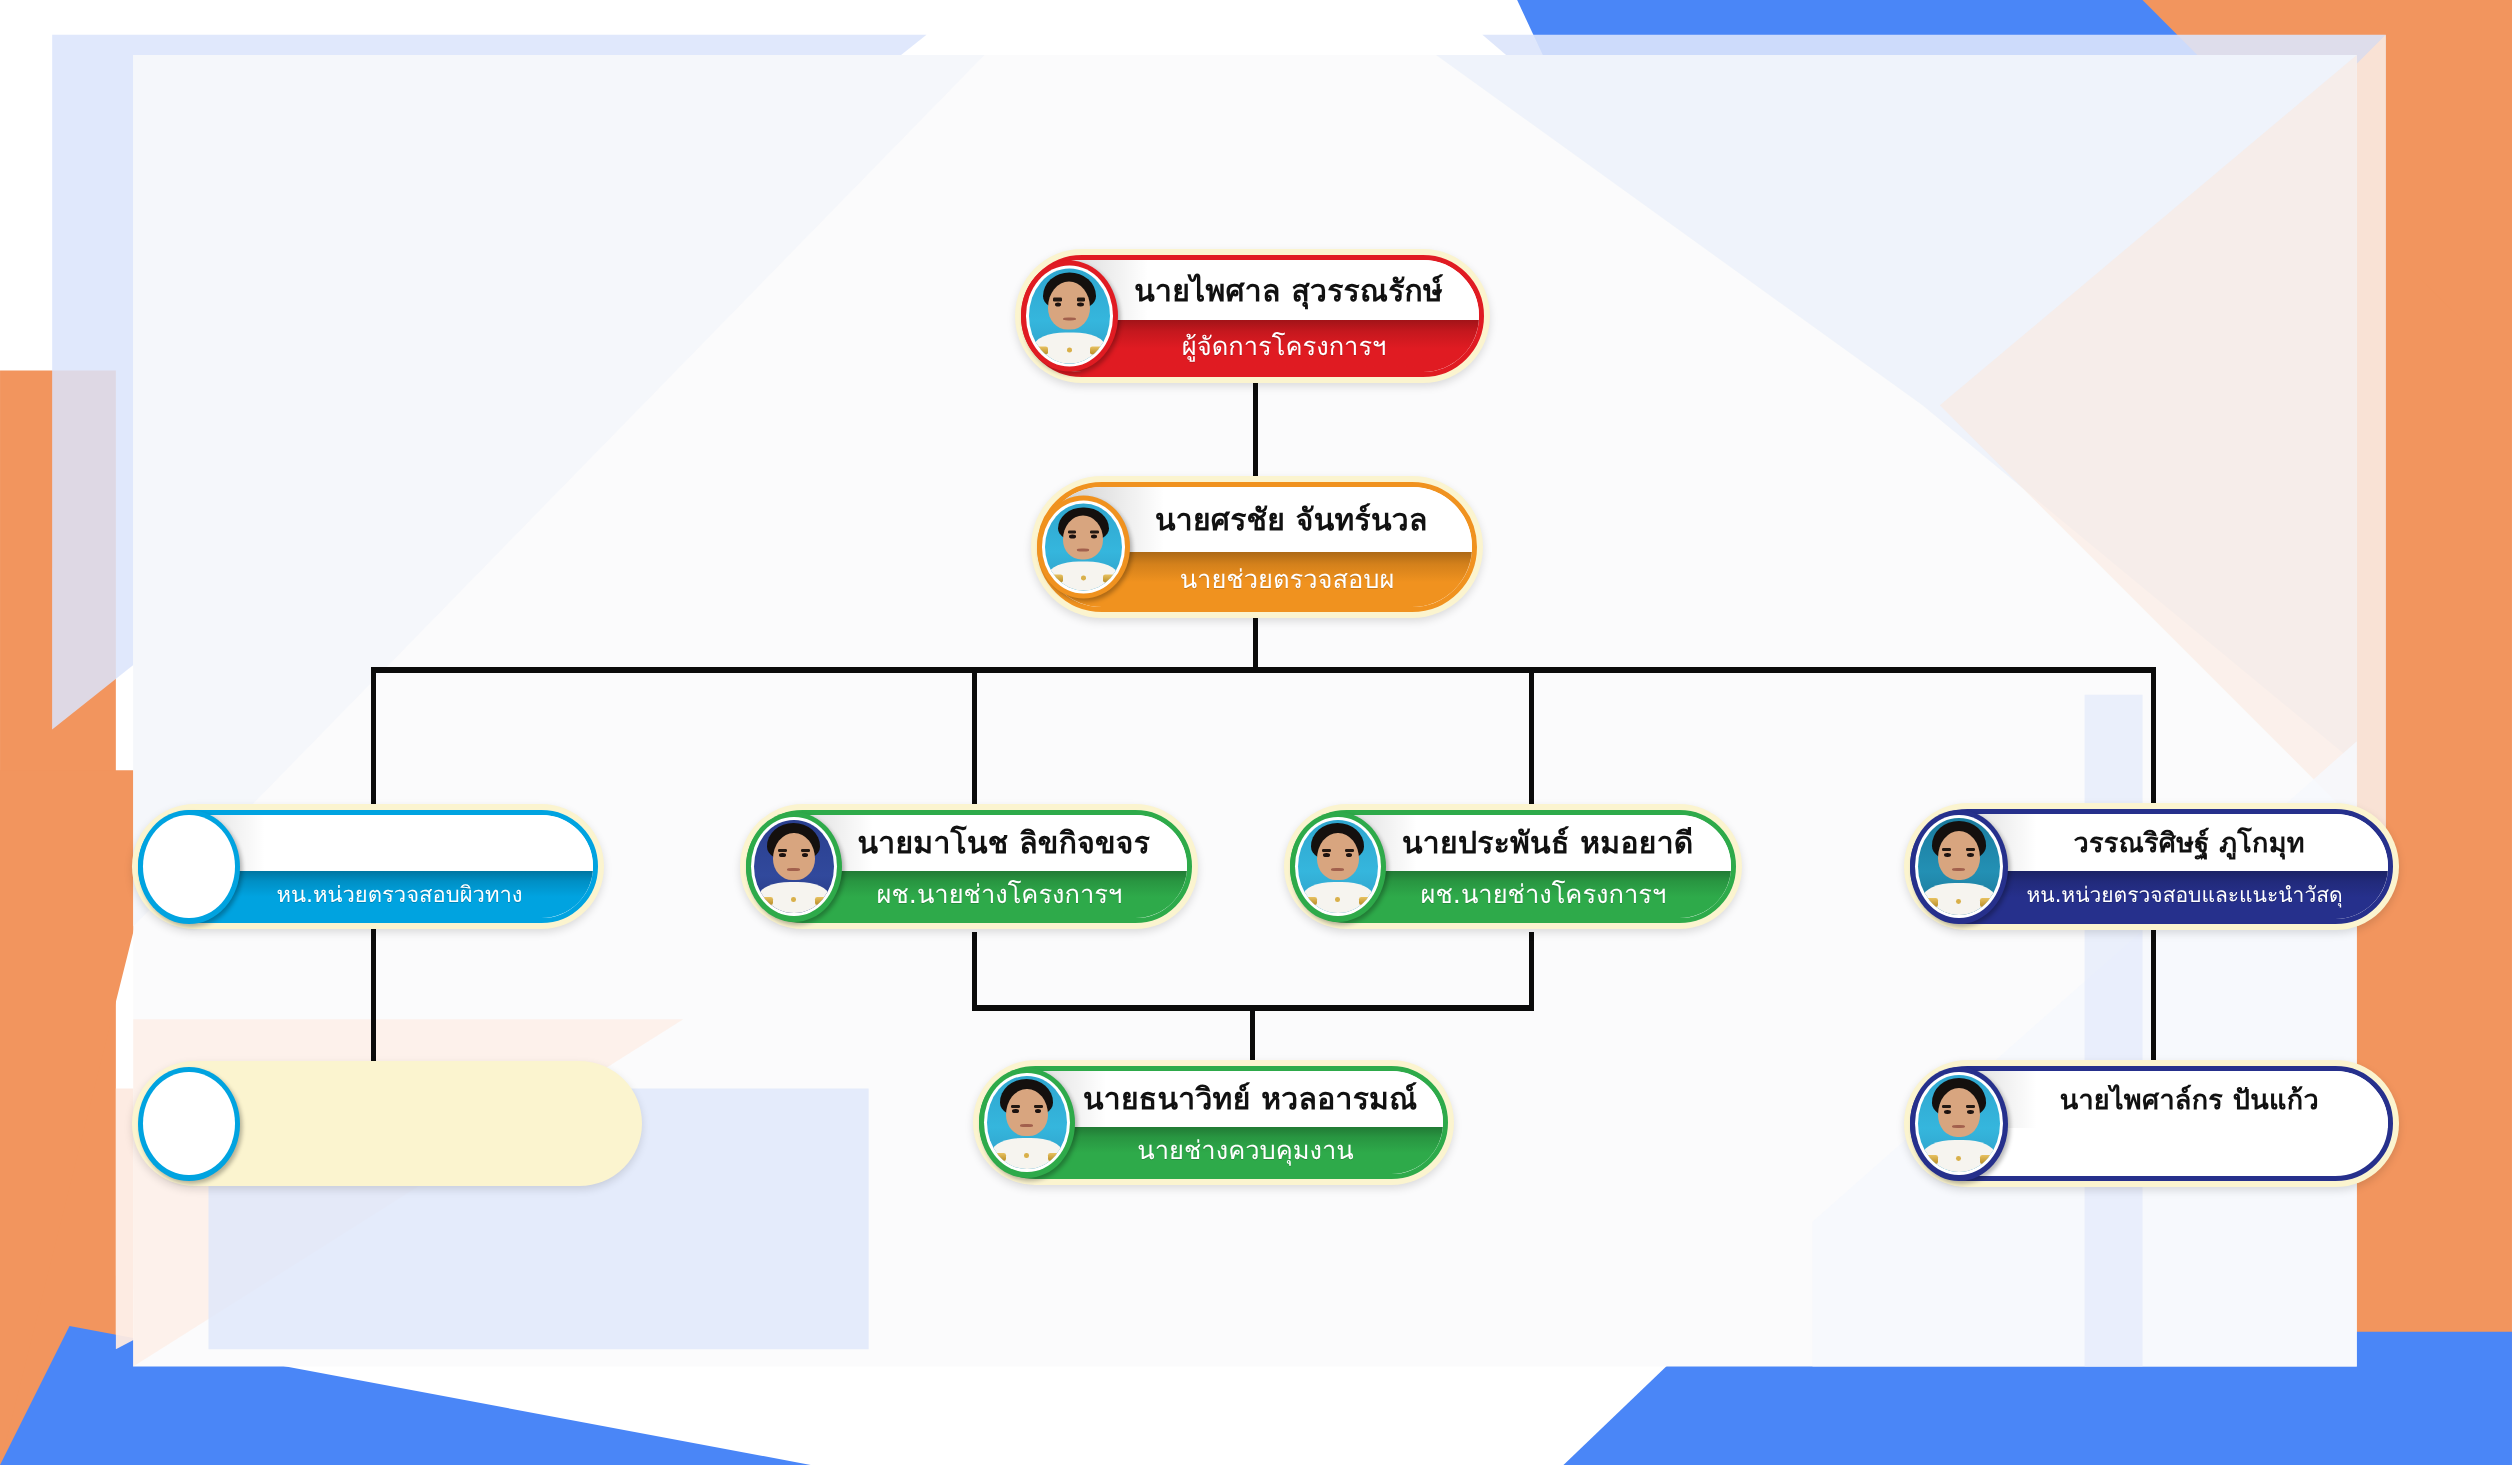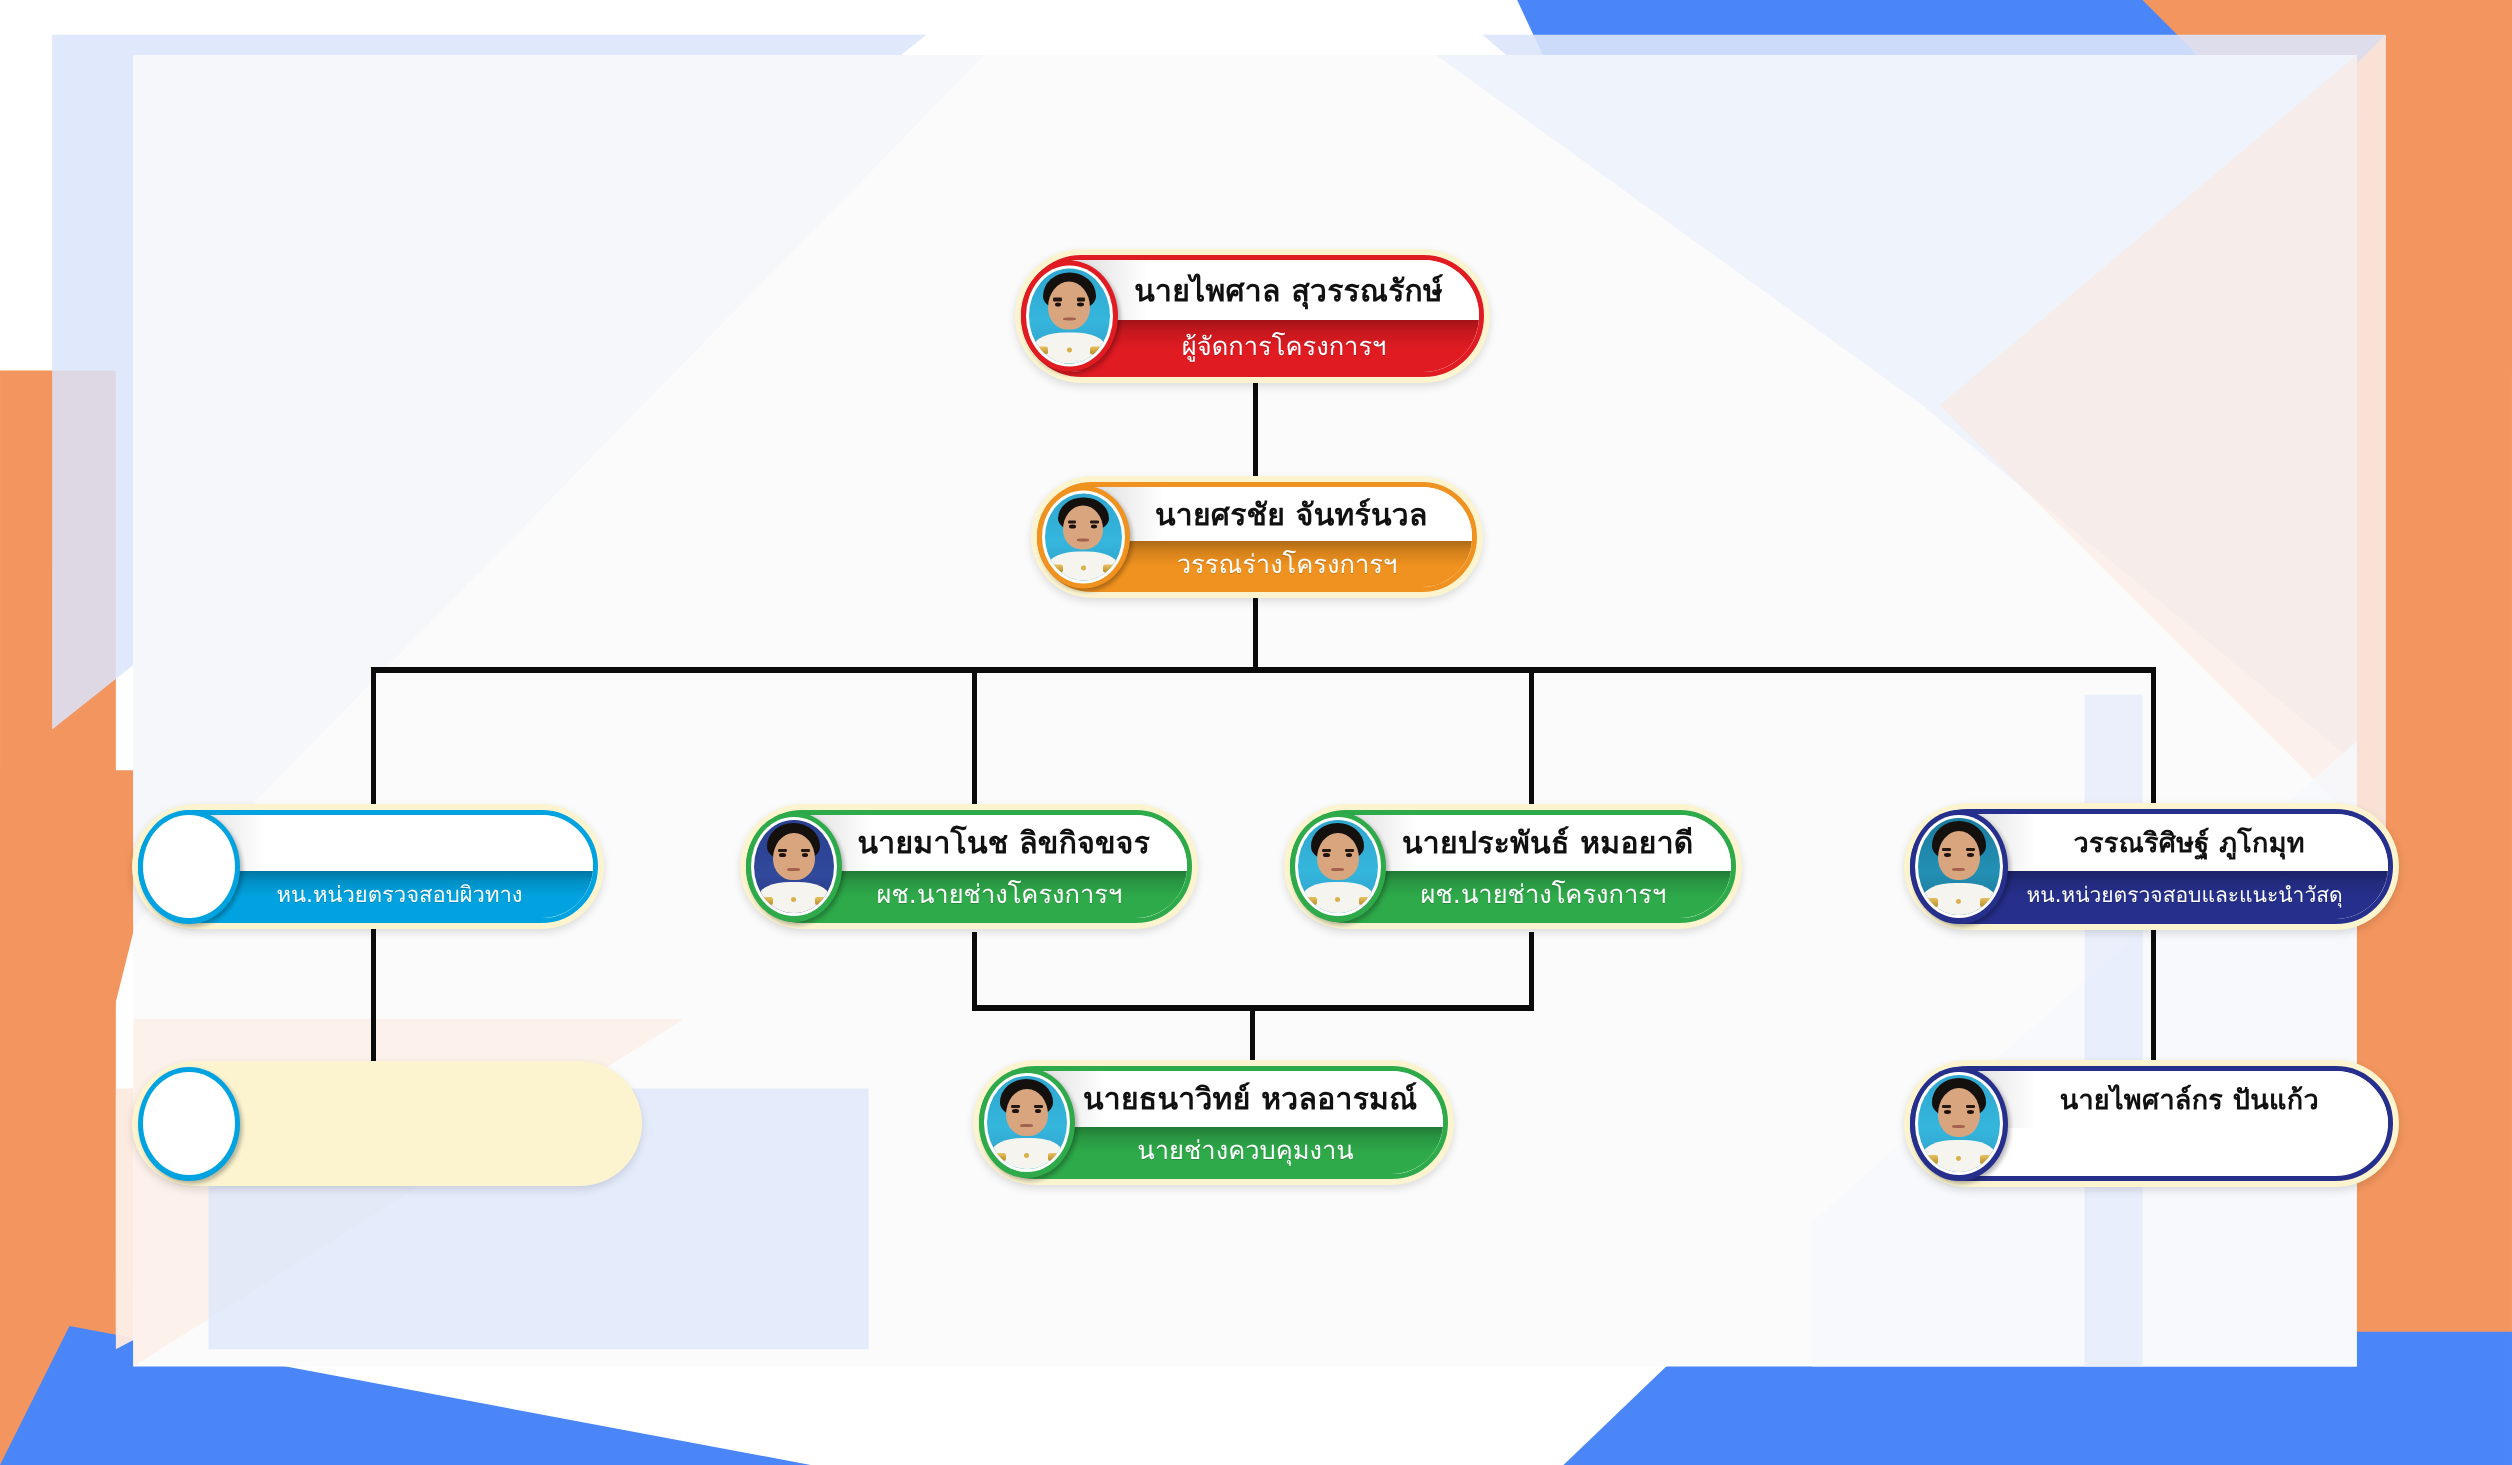--- a/index.html
+++ b/index.html
@@ -200,28 +200,28 @@
           <div class="mouth"></div>
             <div class="body"></div>
           <div class="ep l"></div>
             <div class="ep r"></div>
             <div class="btn" style="bottom:12%"></div>
         </div>
       </div>
     </div>
   </div>
 
-  <div class="card" style="left:1031px;top:476px;width:452px;height:122px;--accent:#f0921f;">
+  <div class="card" style="left:1031px;top:476px;width:452px;height:142px;--accent:#f0921f;">
     <div class="card-inner">
       <div class="name-row">
         <span class="cyl"></span>
         <span class="nm">นายศรชัย  จันทร์นวล</span>
       </div>
       <div class="title-row">
-        <span class="tt">วรรณร่างโครงการฯ</span>
+        <span class="tt">นายช่วยตรวจสอบผ</span>
       </div>
     </div>
     <div class="photo" style="width:93px;height:103px;">
       <div class="ring">
         <div class="face">
           <div class="hair"></div>
             <div class="head"></div>
           <div class="brow l"></div>
             <div class="brow r"></div>
           <div class="eye l"></div>

